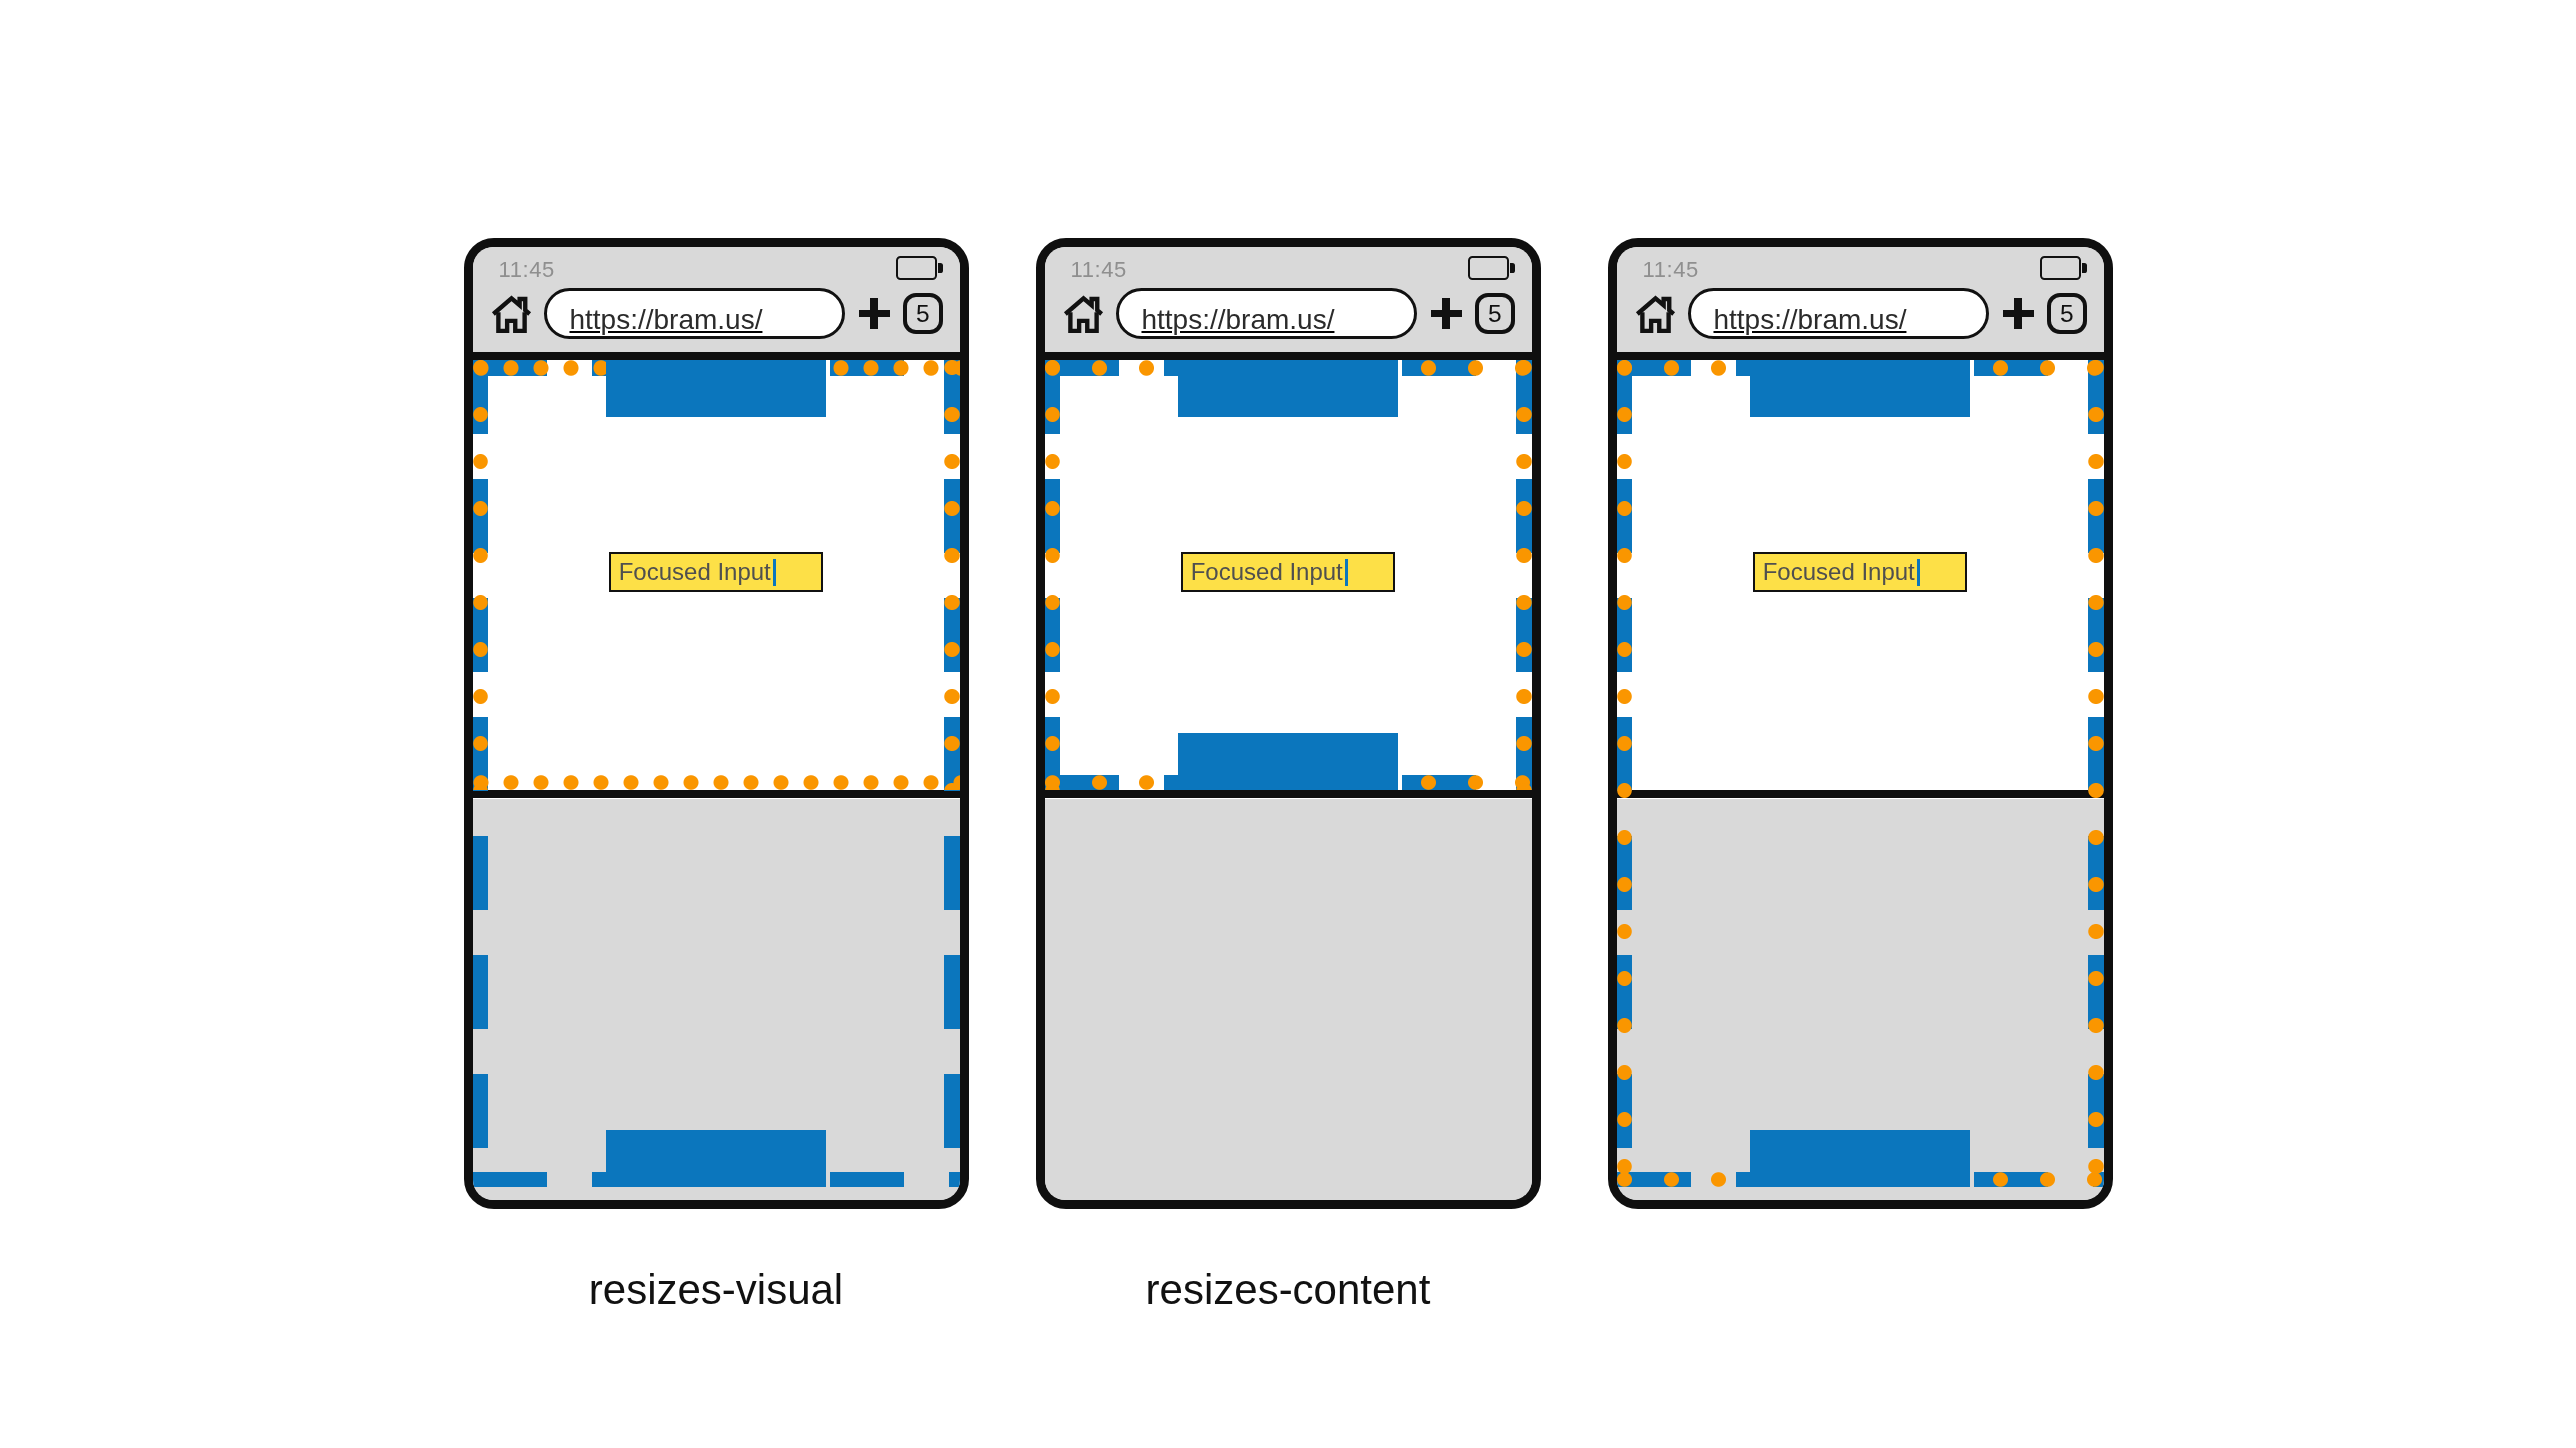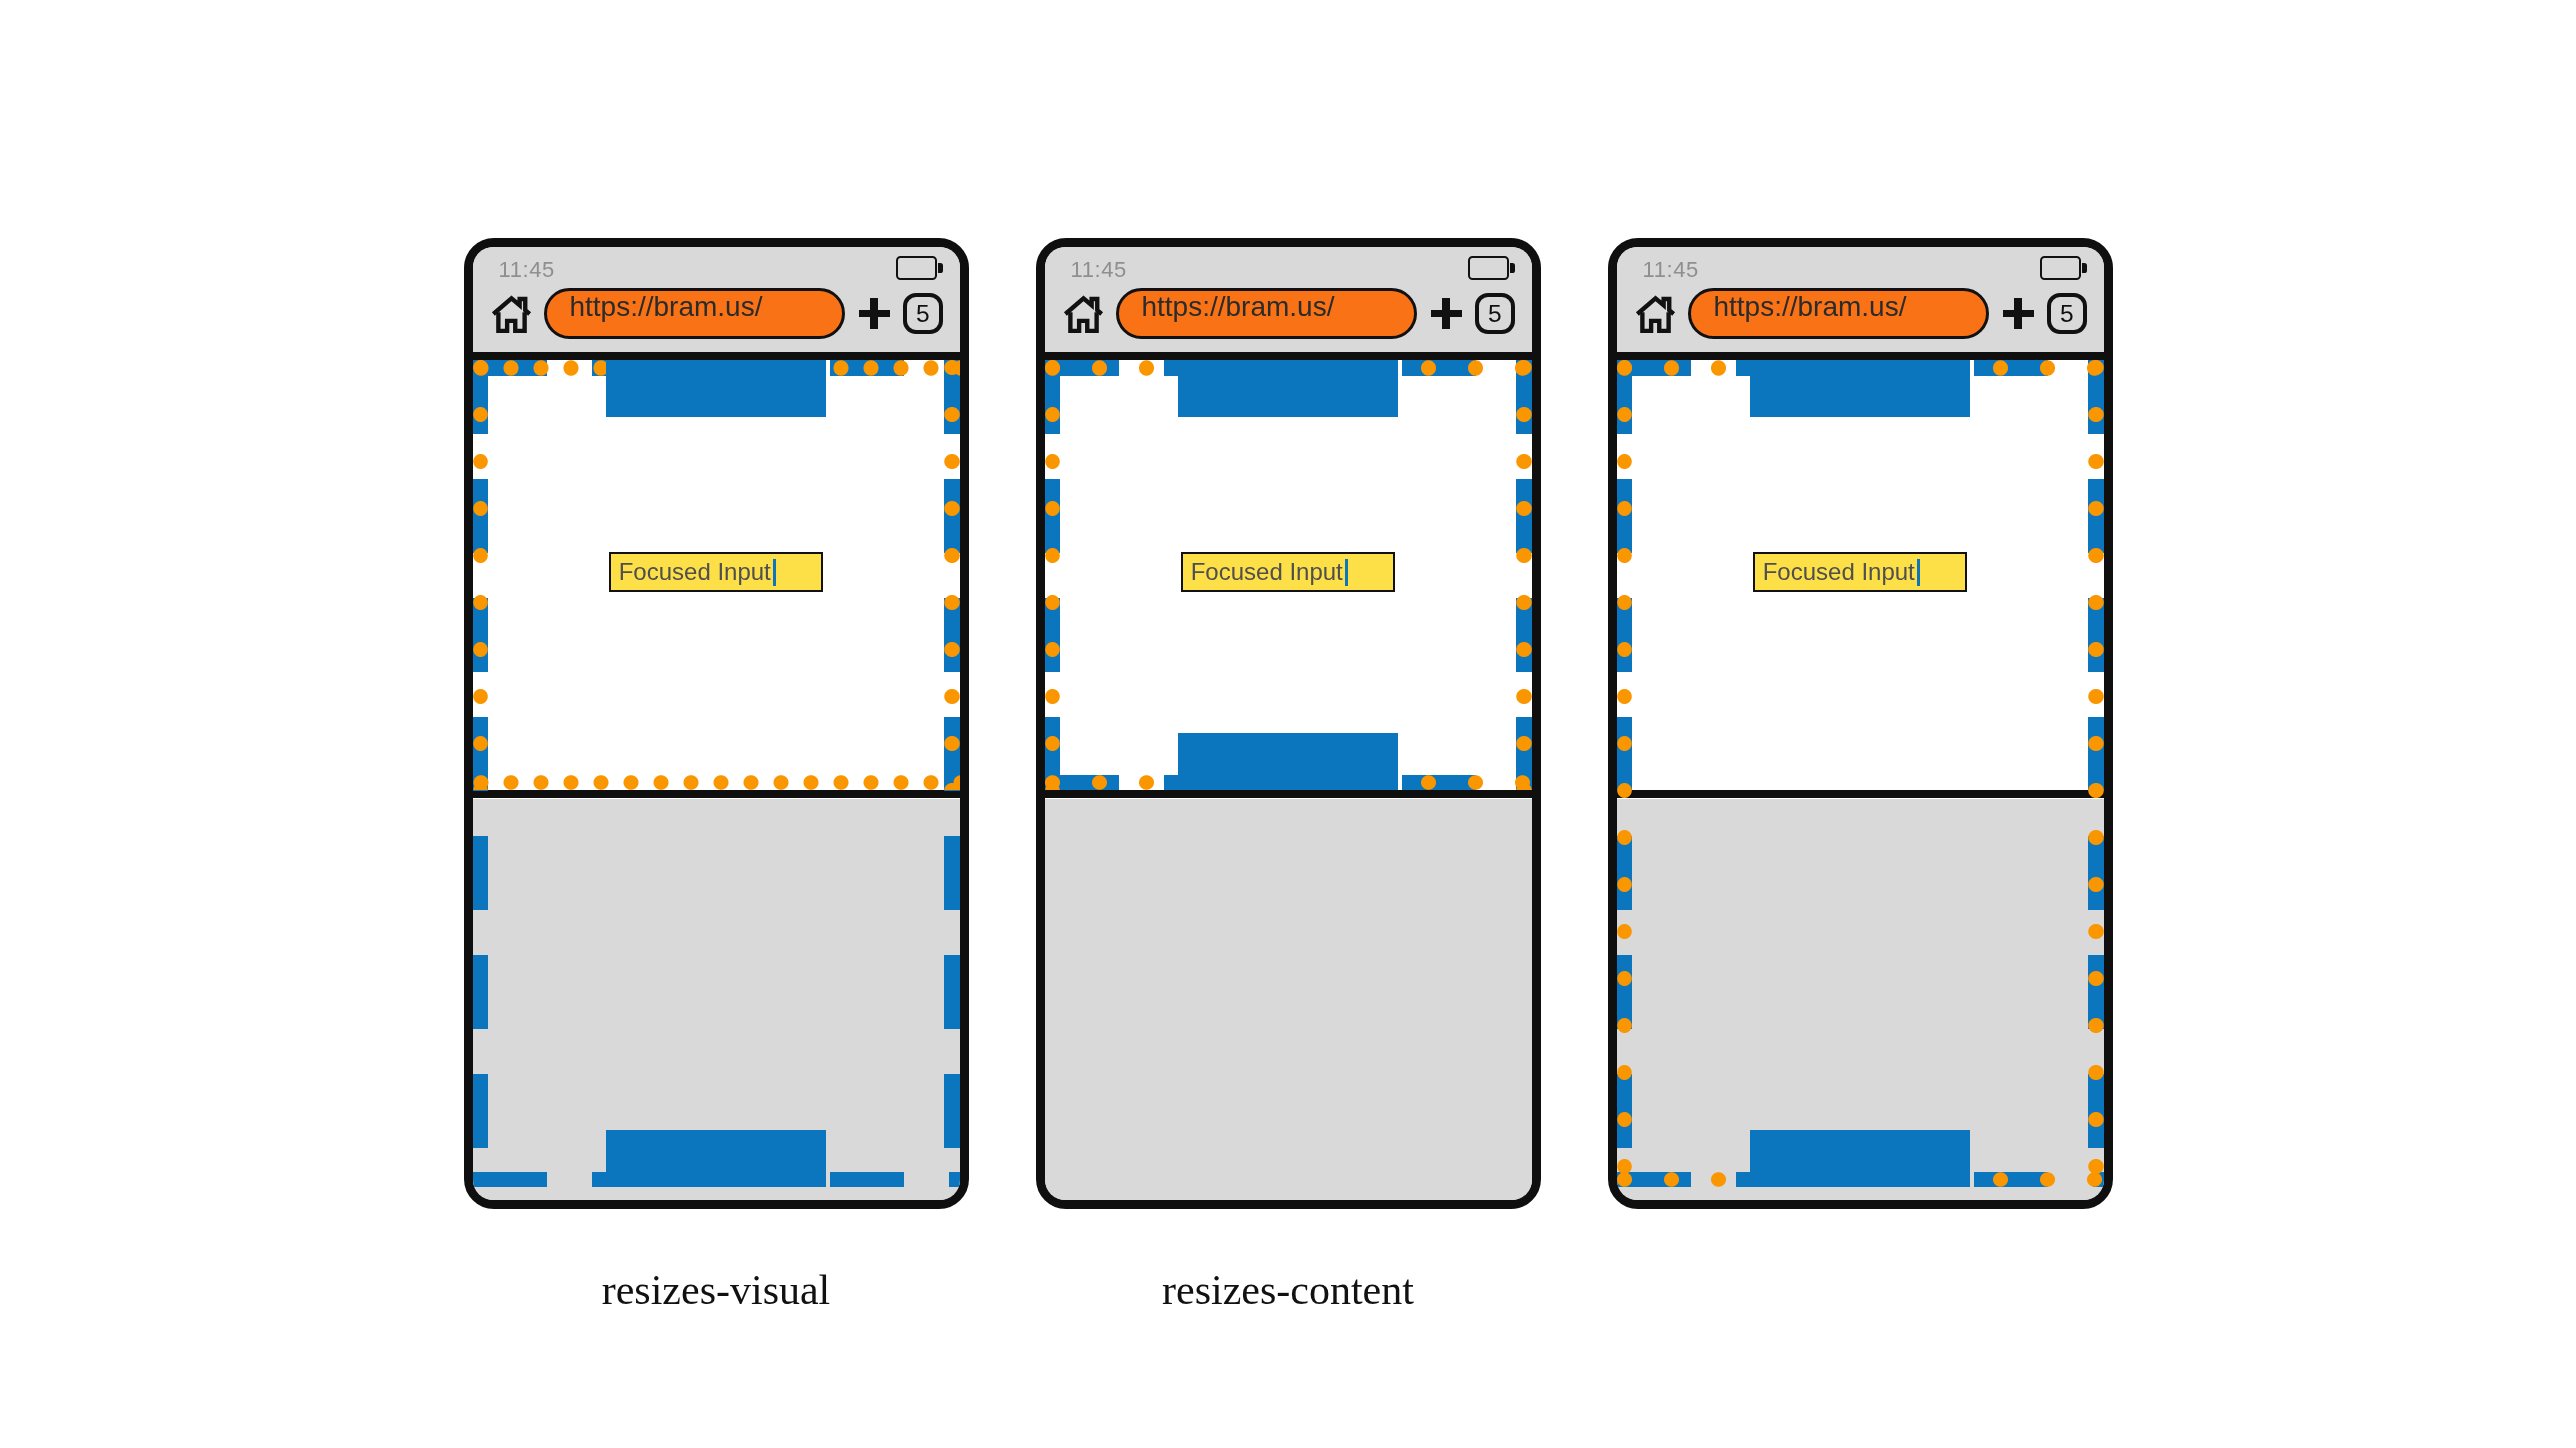--- a/index.html
+++ b/index.html
@@ -27,23 +27,24 @@
   .battery{position:absolute;right:16.7px;top:2.6px;display:flex;align-items:center;}
   .battery-body{width:33px;height:16.7px;border:2.6px solid #111;border-radius:4.5px;padding:1.9px;}
   .battery-fill{height:100%;width:82%;background:#111;border-radius:1.3px;}
   .battery-nub{width:4.5px;height:10.3px;background:#111;border-radius:0 2.6px 2.6px 0;margin-left:1.3px;}
   .urlrow{
     position:absolute;top:37px;left:0;width:487px;height:59px;
     display:flex;align-items:center;padding:0 16.7px;box-sizing:border-box;
   }
   .home{width:45px;height:42px;flex:0 0 auto;}
   .pill{
-    flex:1;height:45px;border:3.9px solid #111;border-radius:28px;background:#f97316;
-    display:flex;align-items:flex-start;padding-left:22px;margin-left:10.3px;margin-right:14px;
+    flex:1;height:45px;border:3.9px solid #111;border-radius:28px;background:#ffffff;
+    display:flex;align-items:flex-end;padding-left:22px;margin-left:10.3px;margin-right:14px;
     overflow:hidden;
+    text-decoration:underline;
   }
   .url-text{font-size:28px;color:#2b2b2b;white-space:nowrap;}
   .plus{position:relative;width:31px;height:31px;flex:0 0 auto;}
   .plus::before,.plus::after{content:"";position:absolute;background:#111;}
   .plus::before{left:0;top:11.6px;width:31px;height:7.7px;}
   .plus::after{left:11.6px;top:0;width:7.7px;height:31px;}
   .tabbox{
     flex:0 0 auto;width:32px;height:33px;border:4.5px solid #111;border-radius:13px;
     display:grid;place-items:center;margin-left:13px;background:transparent;
   }
@@ -94,21 +95,21 @@
   .input-box{
     position:absolute;top:305px;left:50%;transform:translateX(-50%);
     width:214px;height:40px;background:#fde047;border:2.6px solid #111;box-sizing:border-box;
     display:flex;align-items:center;padding-left:7.7px;
   }
   .input-text{font-size:24px;color:#4f4f4f;white-space:nowrap;}
   .caret{width:3.2px;height:27px;background:var(--blue);margin-left:1.9px;}
 
   
   .phone-label{
-    margin-top:57px;font-family:Liberation Serif, serif;
+    margin-top:57px;font-family:Liberation Sans, sans-serif;
     font-size:42px;color:#111;white-space:nowrap;
   }
 
   .canvas{--blue:#0b76bd;--orange:#fa9600;}
   svg.homeicon{display:block;}
 </style>
 </head>
 <body>
 
 <div class="canvas">

